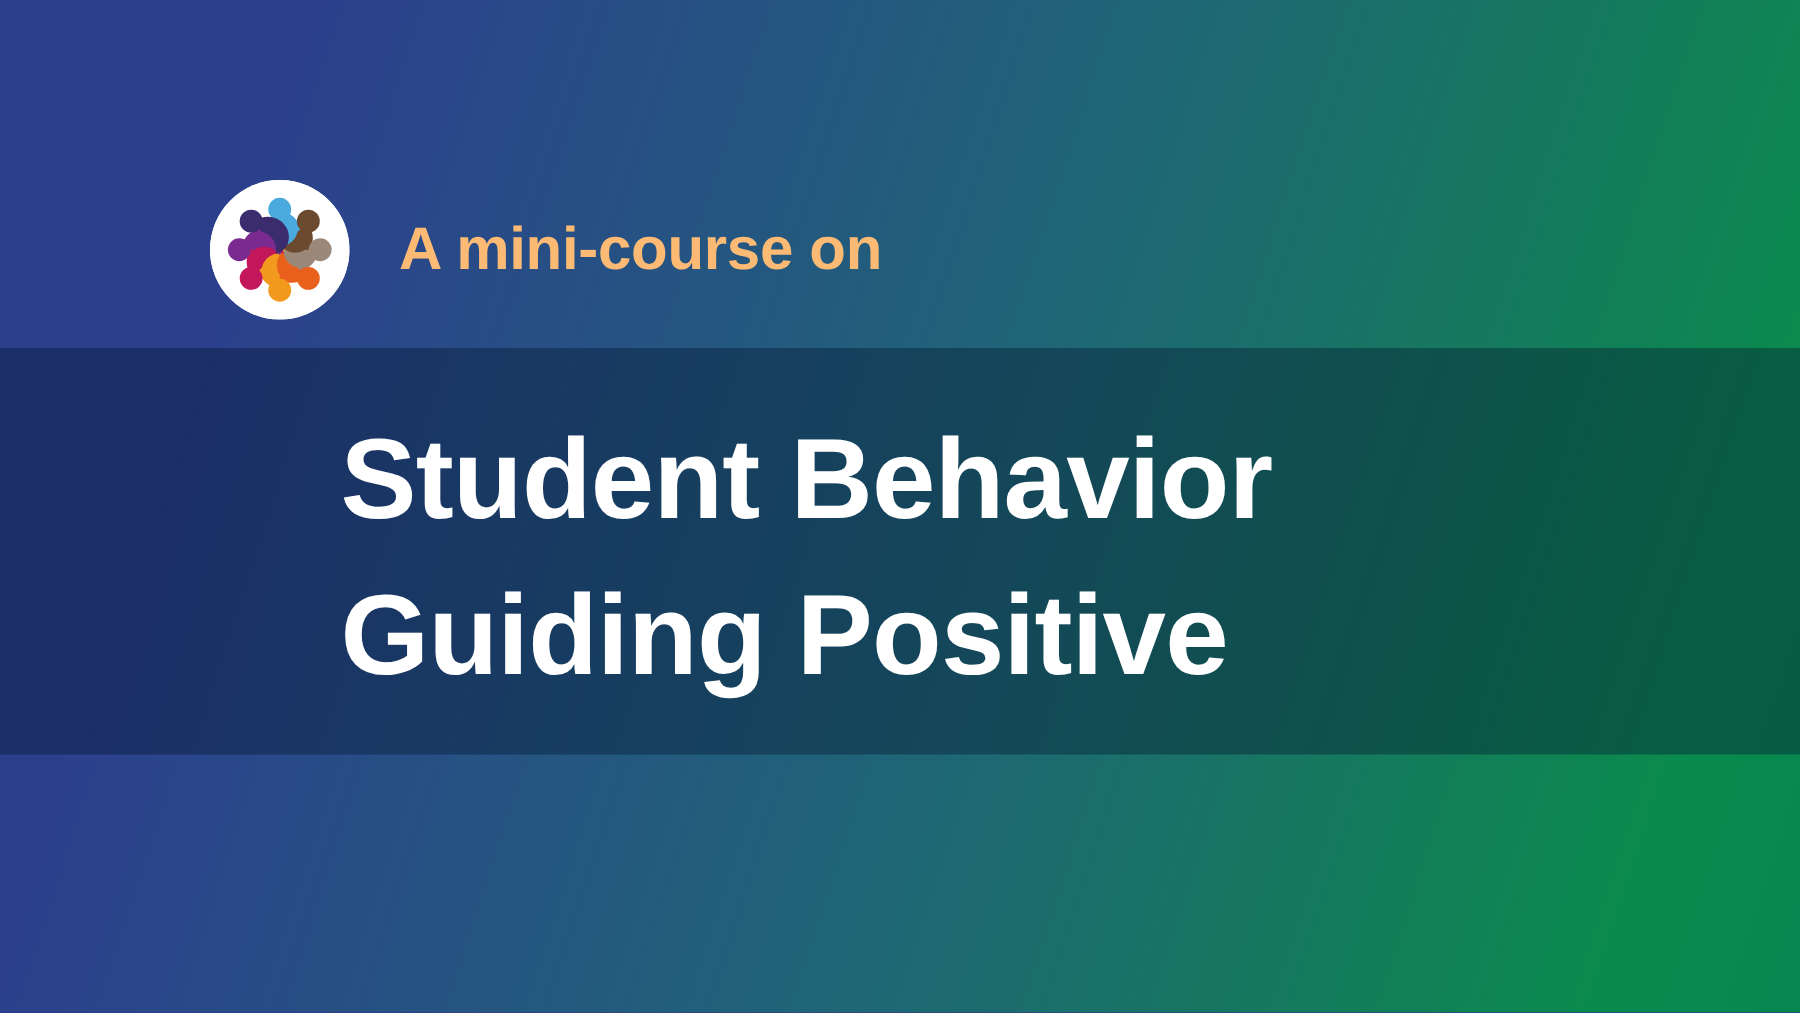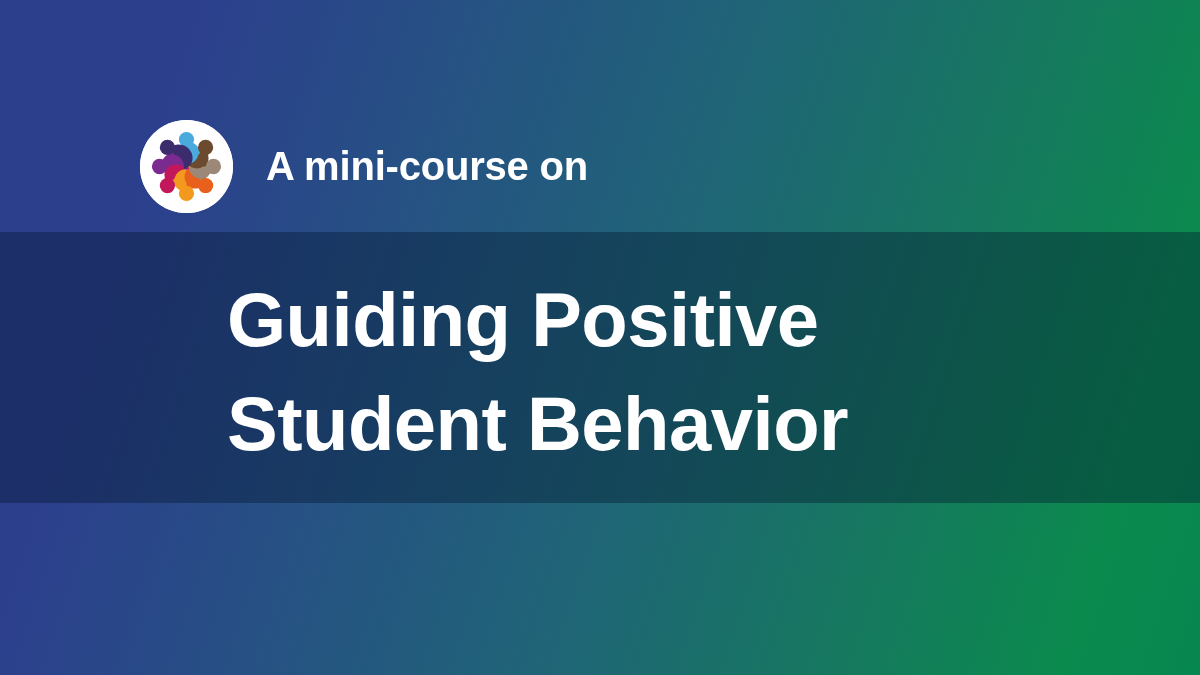--- a/index.html
+++ b/index.html
@@ -64,21 +64,21 @@
     display: block;
   }
   .logo-badge svg {
     display: block;
     width: 93px;
     height: 93px;
   }
 
   .kicker {
     margin-left: 33px;
-    color: #ffffff;
+    color: #fdba74;
     font-size: 40px;
     font-weight: bold;
     line-height: 1;
     letter-spacing: -0.2px;
     white-space: nowrap;
   }
 
   
   .title-block {
     position: absolute;
@@ -144,17 +144,17 @@
             <circle cx="50" cy="21" r="8.2" fill="#3b2c6e"></circle>
           </g>
         </g>
       </svg>
     </div>
 
     <div class="kicker">A mini-course on</div>
   </div>
 
   <div class="title-block">
+    <div class="title-line">Student Behavior</div>
     <div class="title-line">Guiding Positive</div>
-    <div class="title-line">Student Behavior</div>
   </div>
 
 </div>
 
 </body></html>

